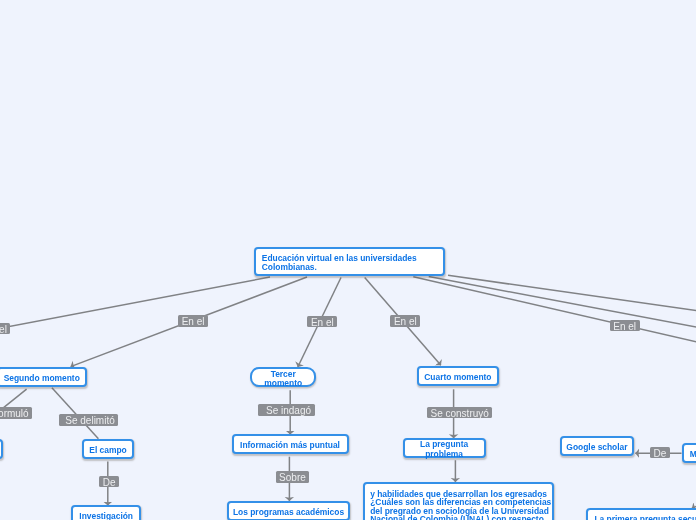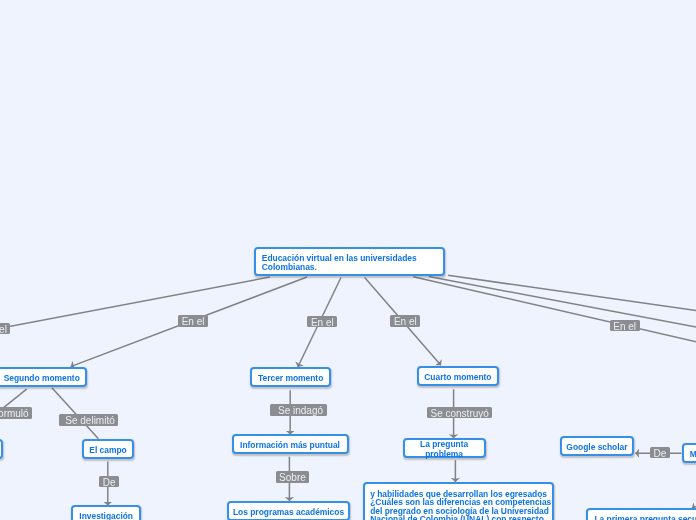--- a/index.html
+++ b/index.html
@@ -60,21 +60,21 @@
 
   <div class="node multiline" style="left:253.6px;top:247px;width:191.5px;height:28.6px;padding:4.5px 0 0 6.2px;line-height:9px;">
     <div>Educación virtual en las universidades</div>
     <div>Colombianas.</div>
   </div>
 
   <div class="node" style="left:-3.5px;top:367.3px;width:90.5px;height:20.1px;">
     <span>Segundo momento</span>
   </div>
 
-  <div class="node" style="left:250.2px;top:367.3px;width:81px;height:20.1px;">
+  <div class="node" style="left:250.2px;top:367.3px;width:66px;height:20.1px;border-radius:9px;">
     <span>Tercer momento</span>
   </div>
 
   <div class="node" style="left:417px;top:366.2px;width:81.8px;height:20.1px;">
     <span>Cuarto momento</span>
   </div>
 
   <div class="node" style="left:81.8px;top:438.8px;width:52.4px;height:20.1px;">
     <span>El campo</span>
   </div>
@@ -114,21 +114,21 @@
 
   <div class="node" style="left:585.9px;top:508.3px;width:150px;height:20.1px;justify-content:flex-start;padding-left:6.6px;">
     <span>La primera pregunta secu</span>
   </div>
 
   <div class="tag" style="left:-19.5px;top:322.5px;">En el</div>
   <div class="tag" style="left:178.1px;top:315.4px;">En el</div>
   <div class="tag" style="left:307.3px;top:315.6px;">En el</div>
   <div class="tag" style="left:390.3px;top:315.2px;">En el</div>
   <div class="tag" style="left:609.7px;top:319.6px;">En el</div>
-  <div class="tag" style="left:270px;top:404.3px;padding-left:8px;">Se indagó</div>
+  <div class="tag" style="left:258px;top:404.3px;padding-left:8px;">Se indagó</div>
   <div class="tag" style="left:426.9px;top:406.6px;">Se construyó</div>
   <div class="tag" style="left:59.3px;top:414px;padding-left:6px;">Se delimitó</div>
   <div class="tag" style="left:-23.3px;top:407.1px;">Se formuló</div>
   <div class="tag" style="left:275.5px;top:471.3px;">Sobre</div>
   <div class="tag" style="left:99.1px;top:475.9px;">De</div>
   <div class="tag" style="left:650px;top:446.9px;">De</div>
 
 </div>
 
 </body></html>

